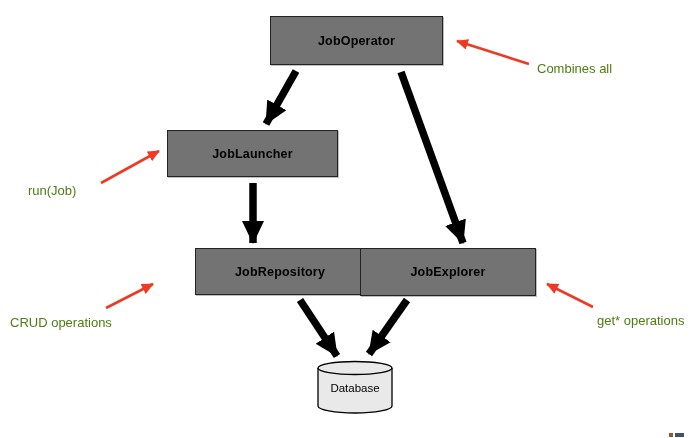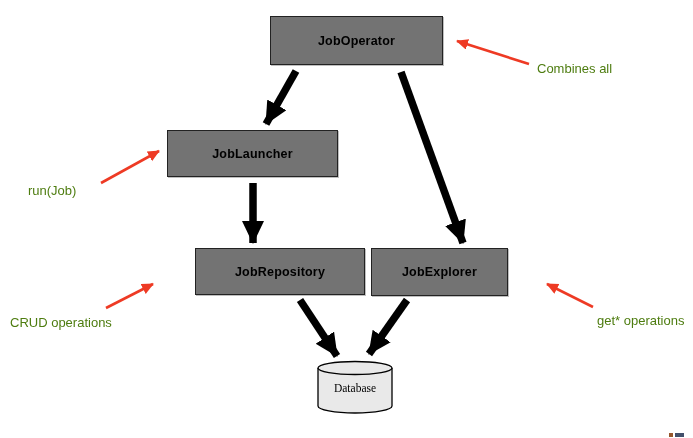--- a/index.html
+++ b/index.html
@@ -29,21 +29,20 @@
     position:absolute;
     color:#4d7c0f;
     font-size:13px;
     white-space:nowrap;
   }
   .db-label{
     position:absolute;
     font-size:11.5px;
     color:#000000;
     text-align:center;
-    font-family:Liberation Serif, serif;
   }
   .artifact{position:absolute;font-size:0;line-height:0;}
   .artifact span{display:inline-block;vertical-align:top;}
 </style>
 </head>
 <body>
 
 <div id="canvas">
 
   <svg id="arrow-layer" viewBox="0 0 693 438" xmlns="http://www.w3.org/2000/svg">
@@ -78,21 +77,21 @@
   </div>
 
   <div class="node" style="left:167px;top:130px;width:171px;height:47px;">
     <span class="node-label">JobLauncher</span>
   </div>
 
   <div class="node" style="left:167px;top:248px;width:170px;height:47px;margin-left:28px;">
     <span class="node-label">JobRepository</span>
   </div>
 
-  <div class="node" style="left:371px;top:248px;width:137px;height:48px;">
+  <div class="node" style="left:360px;top:248px;width:176px;height:48px;">
     <span class="node-label">JobExplorer</span>
   </div>
 
   <div class="db-label" style="left:318px;top:382px;width:74px;">Database</div>
 
   <div class="annotation" style="left:537px;top:61px;">Combines all</div>
   <div class="annotation" style="left:28px;top:183px;">run(Job)</div>
   <div class="annotation" style="left:597px;top:313px;">get* operations</div>
   <div class="annotation" style="left:10px;top:315px;">CRUD operations</div>
 

